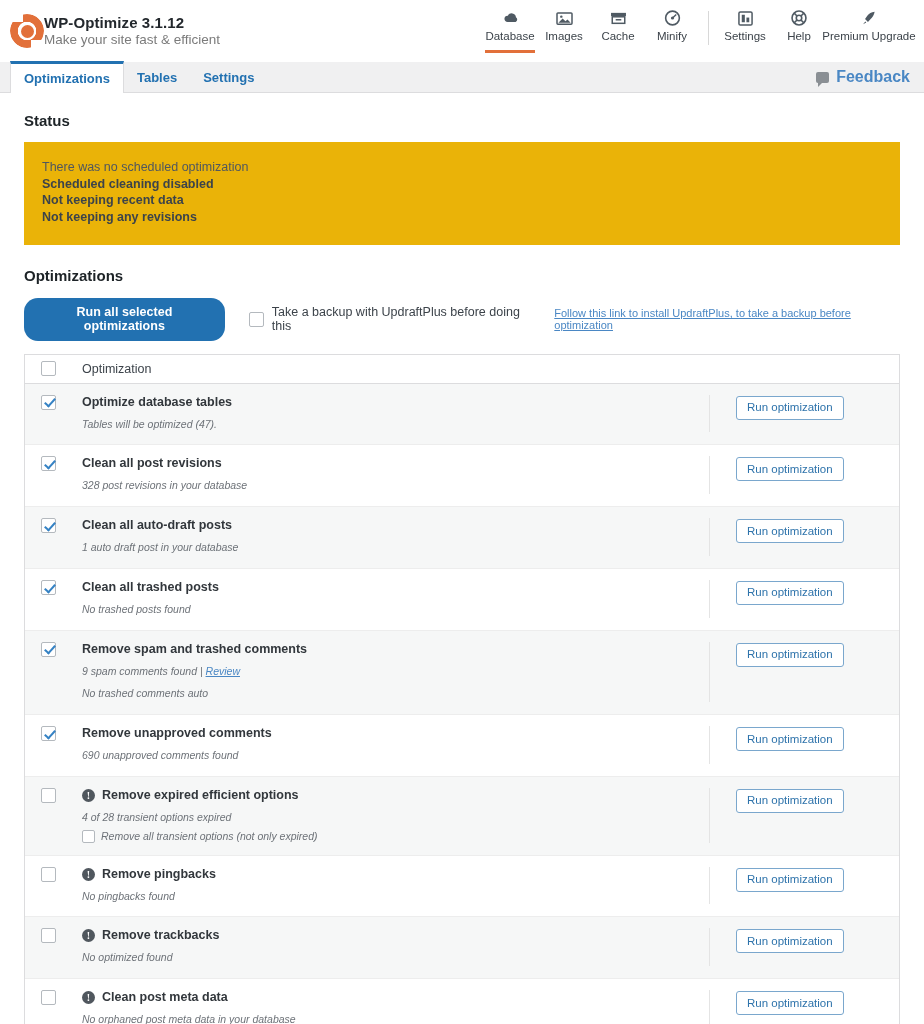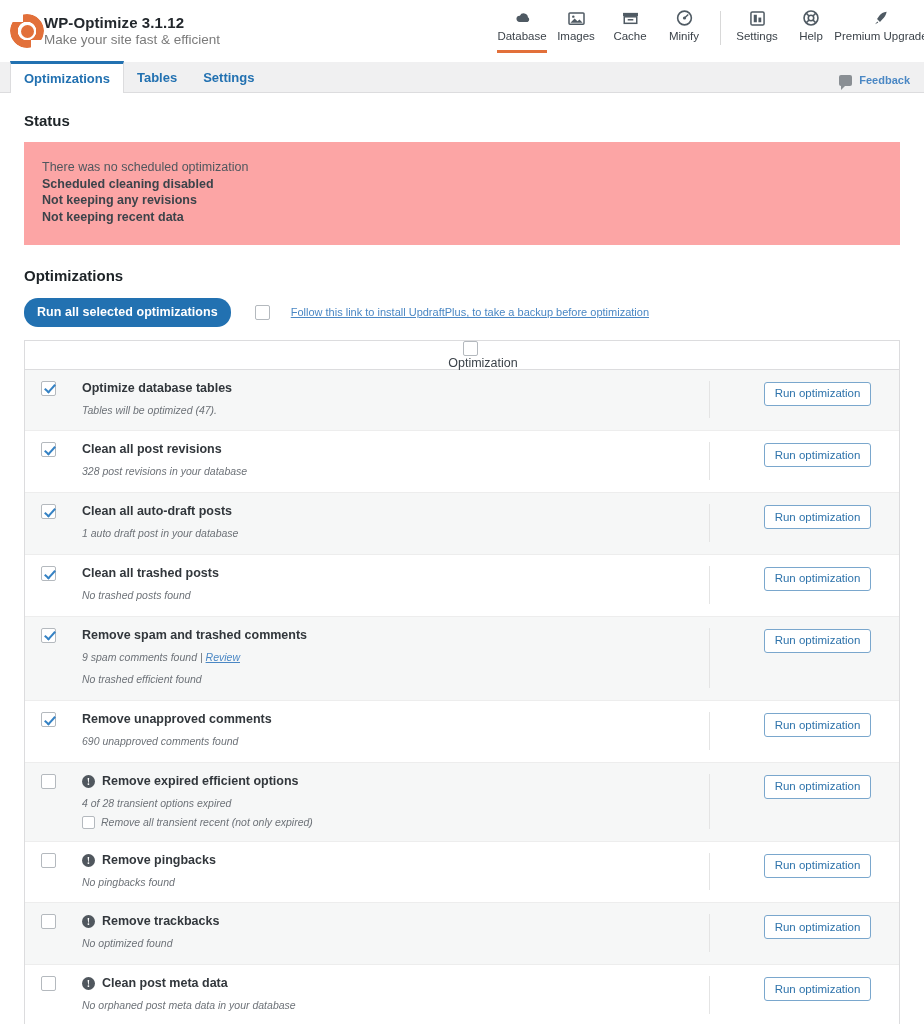--- a/index.html
+++ b/index.html
@@ -63,21 +63,21 @@
   .brand-title {
     font-size: 15px; font-weight: bold; color: #23282d; letter-spacing: .1px;
   }
   .brand-tagline {
     font-size: 13.5px; color: #7b7b7b; font-weight: normal;
   }
 
   
   .topnav {
     position: absolute;
-    top: 0; right: 0;
+    top: 0; right: 12px;
     height: 72px;
     display: flex;
     align-items: flex-start;
     padding-top: 9px;
     background: #fff;
   }
   .topnav-sep {
     width: 1px; height: 34px;
     background: #d8d8d8;
     margin: 2px 9px 0 9px;
@@ -137,21 +137,21 @@
     margin-bottom: -1px;
     height: 32px;
   }
   .feedback {
     position: absolute;
     right: 14px; bottom: 6px;
     display: flex; align-items: center; gap: 7px;
     cursor: pointer;
   }
   .feedback .fb-label {
-    font-size: 11px; font-weight: bold; color: #4a87c4;
+    font-size: 16px; font-weight: bold; color: #4a87c4;
   }
   .fb-bubble {
     width: 13px; height: 11px;
     background: #8a8f94;
     border-radius: 2px;
     position: relative;
   }
   .fb-bubble::after {
     content: "";
     position: absolute;
@@ -169,21 +169,21 @@
 
   .section-title {
     font-size: 15px;
     font-weight: bold;
     color: #1d2327;
     padding: 19px 0 0 24px;
   }
 
   .status-box {
     margin: 13px 24px 0 24px;
-    background: #fca5a5;
+    background: #eab308;
     padding: 17px 18px 19px 18px;
     min-height: 90px;
   }
   .status-line {
     font-size: 12.5px;
     color: #3c434a;
     line-height: 1.33;
     font-weight: bold;
   }
   .status-line.plain { font-weight: normal; color: #50575e; }
@@ -250,21 +250,20 @@
     border: 1px solid #dcdcde;
     background: #fff;
   }
   .opt-head {
     display: flex;
     align-items: center;
     height: 29px;
     padding-left: 16px;
     border-bottom: 1px solid #dcdcde;
     background: #fff;
-    flex-direction: column;
   }
   .opt-head .head-label {
     font-size: 12.5px;
     color: #3c434a;
     margin-left: 26px;
   }
 
   .opt-row {
     display: flex;
     align-items: flex-start;
@@ -319,21 +318,21 @@
   }
   .sub-check .sub-label {
     font-size: 10.5px;
     font-style: italic;
     color: #6d7278;
   }
 
   .opt-action {
     flex: 0 0 190px;
     display: flex;
-    justify-content: center;
+    justify-content: flex-start;
     padding-top: 1px;
     border-left: 1px solid #e4e4e4;
     align-self: stretch;
     margin-left: auto;
     padding-left: 26px;
   }
   .btn-run {
     border: 1px solid #7aa7cd;
     background: #fff;
     color: #2e73ab;
@@ -456,30 +455,31 @@
     </div>
   </div>
 
   <div class="content">
 
     <div class="section-title">Status</div>
 
     <div class="status-box">
       <div class="status-line plain">There was no scheduled optimization</div>
       <div class="status-line">Scheduled cleaning disabled</div>
+      <div class="status-line">Not keeping recent data</div>
       <div class="status-line">Not keeping any revisions</div>
-      <div class="status-line">Not keeping recent data</div>
     </div>
 
     <div class="section-title opt-title">Optimizations</div>
 
     <div class="actions-row">
       <button class="btn-primary">Run all selected optimizations</button>
       <div class="backup-wrap">
         <span class="cb"></span>
+        <span class="backup-label">Take a backup with UpdraftPlus before doing this</span>
         <span class="backup-link">Follow this link to install UpdraftPlus, to take a backup before optimization</span>
       </div>
     </div>
 
     <div class="opt-table">
       <div class="opt-head">
         <span class="cb"></span>
         <span class="head-label">Optimization</span>
       </div>
       <div id="rows-container">
@@ -531,21 +531,21 @@
               <button class="btn-run">Run optimization</button>
             </div>
           </div>
           <div class="opt-row alt">
             <span class="cb checked"></span>
             <div class="opt-main">
               <div class="opt-name">
                 <span>Remove spam and trashed comments</span>
               </div>
               <div class="opt-info"><span>9 spam comments found | </span><a>Review</a></div>
-              <div class="opt-info">No trashed efficient found</div>
+              <div class="opt-info">No trashed comments auto</div>
             </div>
             <div class="opt-action">
               <button class="btn-run">Run optimization</button>
             </div>
           </div>
           <div class="opt-row">
             <span class="cb checked"></span>
             <div class="opt-main">
               <div class="opt-name">
                 <span>Remove unapproved comments</span>
@@ -559,21 +559,21 @@
           <div class="opt-row alt">
             <span class="cb"></span>
             <div class="opt-main">
               <div class="opt-name">
                 <span class="warn-ico">!</span>
                 <span>Remove expired efficient options</span>
               </div>
               <div class="opt-info">4 of 28 transient options expired</div>
               <div class="sub-check">
                 <span class="cb sm"></span>
-                <span class="sub-label">Remove all transient recent (not only expired)</span>
+                <span class="sub-label">Remove all transient options (not only expired)</span>
               </div>
             </div>
             <div class="opt-action">
               <button class="btn-run">Run optimization</button>
             </div>
           </div>
           <div class="opt-row">
             <span class="cb"></span>
             <div class="opt-main">
               <div class="opt-name">

